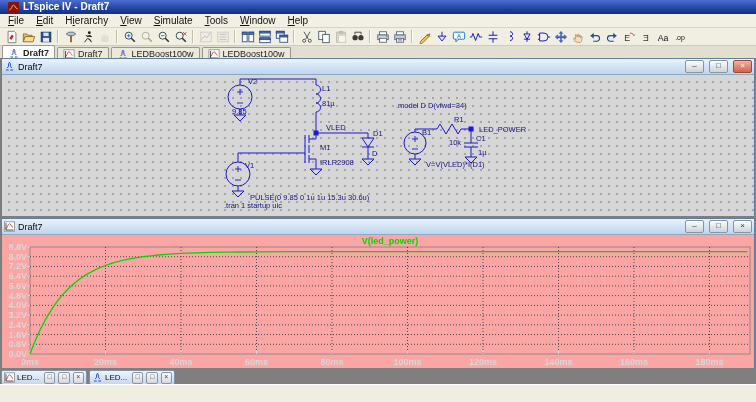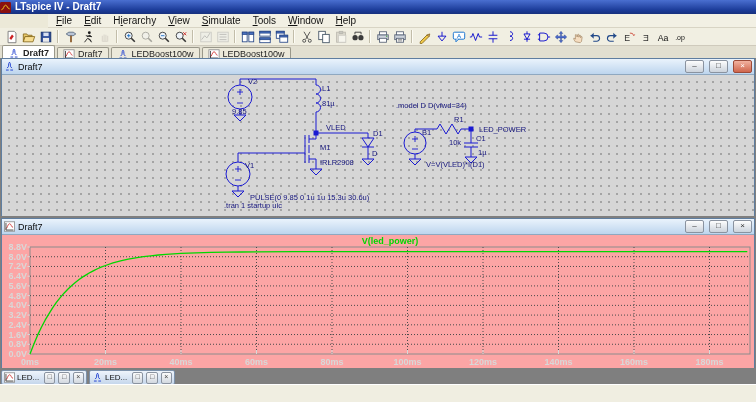--- a/index.html
+++ b/index.html
@@ -1,24 +1,24 @@
 <!DOCTYPE html>
 <html><head>
 <meta charset="utf-8">
 <style>
   html,body{margin:0;padding:0;background:#444;}
   .app{position:relative;width:756px;height:402px;overflow:hidden;background:#ece9d8;
        font-family:"Liberation Sans",sans-serif;-webkit-font-smoothing:none;}
   
   .titlebar{height:14px;background:linear-gradient(#4a6fd0,#1d3d9a 70%,#16307e);
-            display:flex;align-items:center;gap:4px;padding:0 0;}
+            display:flex;align-items:center;gap:4px;padding:0 8px;}
   .titlebar .logo svg{width:11px;height:11px;display:block;}
   .title-text{color:#fff;font-size:10px;font-weight:bold;line-height:14px;white-space:nowrap;}
   .menubar{height:13px;background:#f2f0e4;border-bottom:1px solid #d8d4c4;
-           display:flex;align-items:center;font-size:10px;color:#111;padding-left:2px;margin-left:48px;}
+           display:flex;align-items:center;font-size:10px;color:#111;padding-left:2px;}
   .menu-item{padding:0 6px;line-height:13px;cursor:default;}
   .menu-item u{text-decoration:underline;}
   .toolbar{height:17px;background:#f1efe2;border-bottom:1px solid #cfcabc;
            display:flex;align-items:center;padding-left:3px;}
   .tb{width:17px;height:15px;display:flex;align-items:center;justify-content:center;}
   .tb svg{width:14px;height:14px;display:block;}
   .tb.disabled{opacity:.4;filter:grayscale(.8);}
   .tbsep{width:0;height:13px;border-left:1px solid #c2bda9;border-right:1px solid #fdfcf5;margin:0 3px;}
   .tabbar{height:14px;background:#e2dfd0;border-bottom:1px solid #8f8d7e;
           display:flex;align-items:flex-end;padding-left:2px;}

